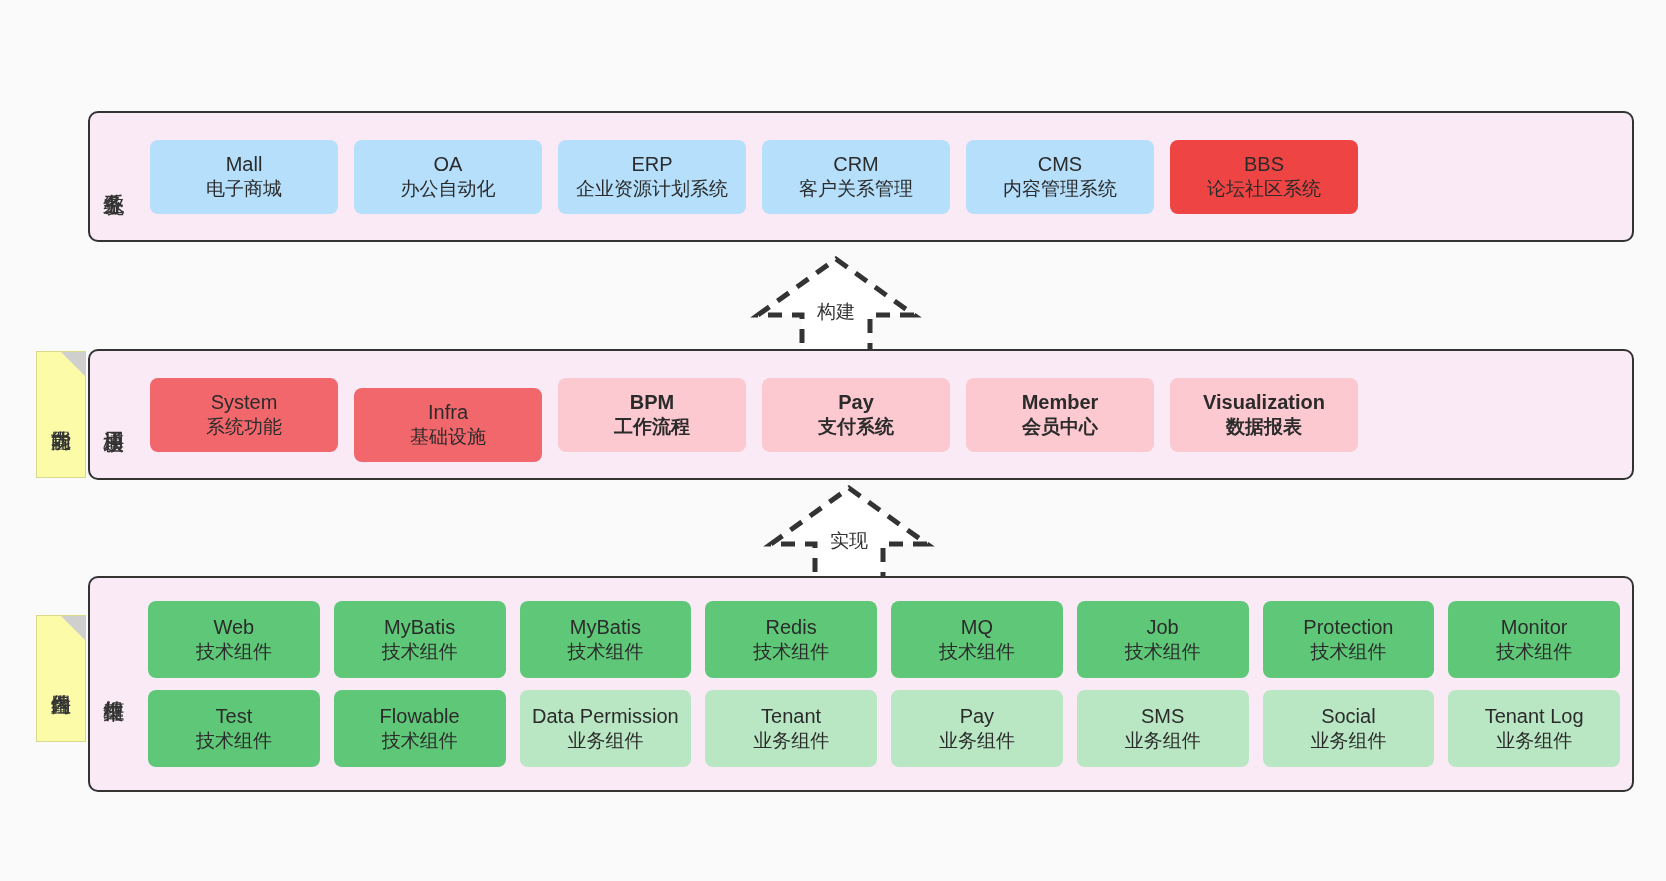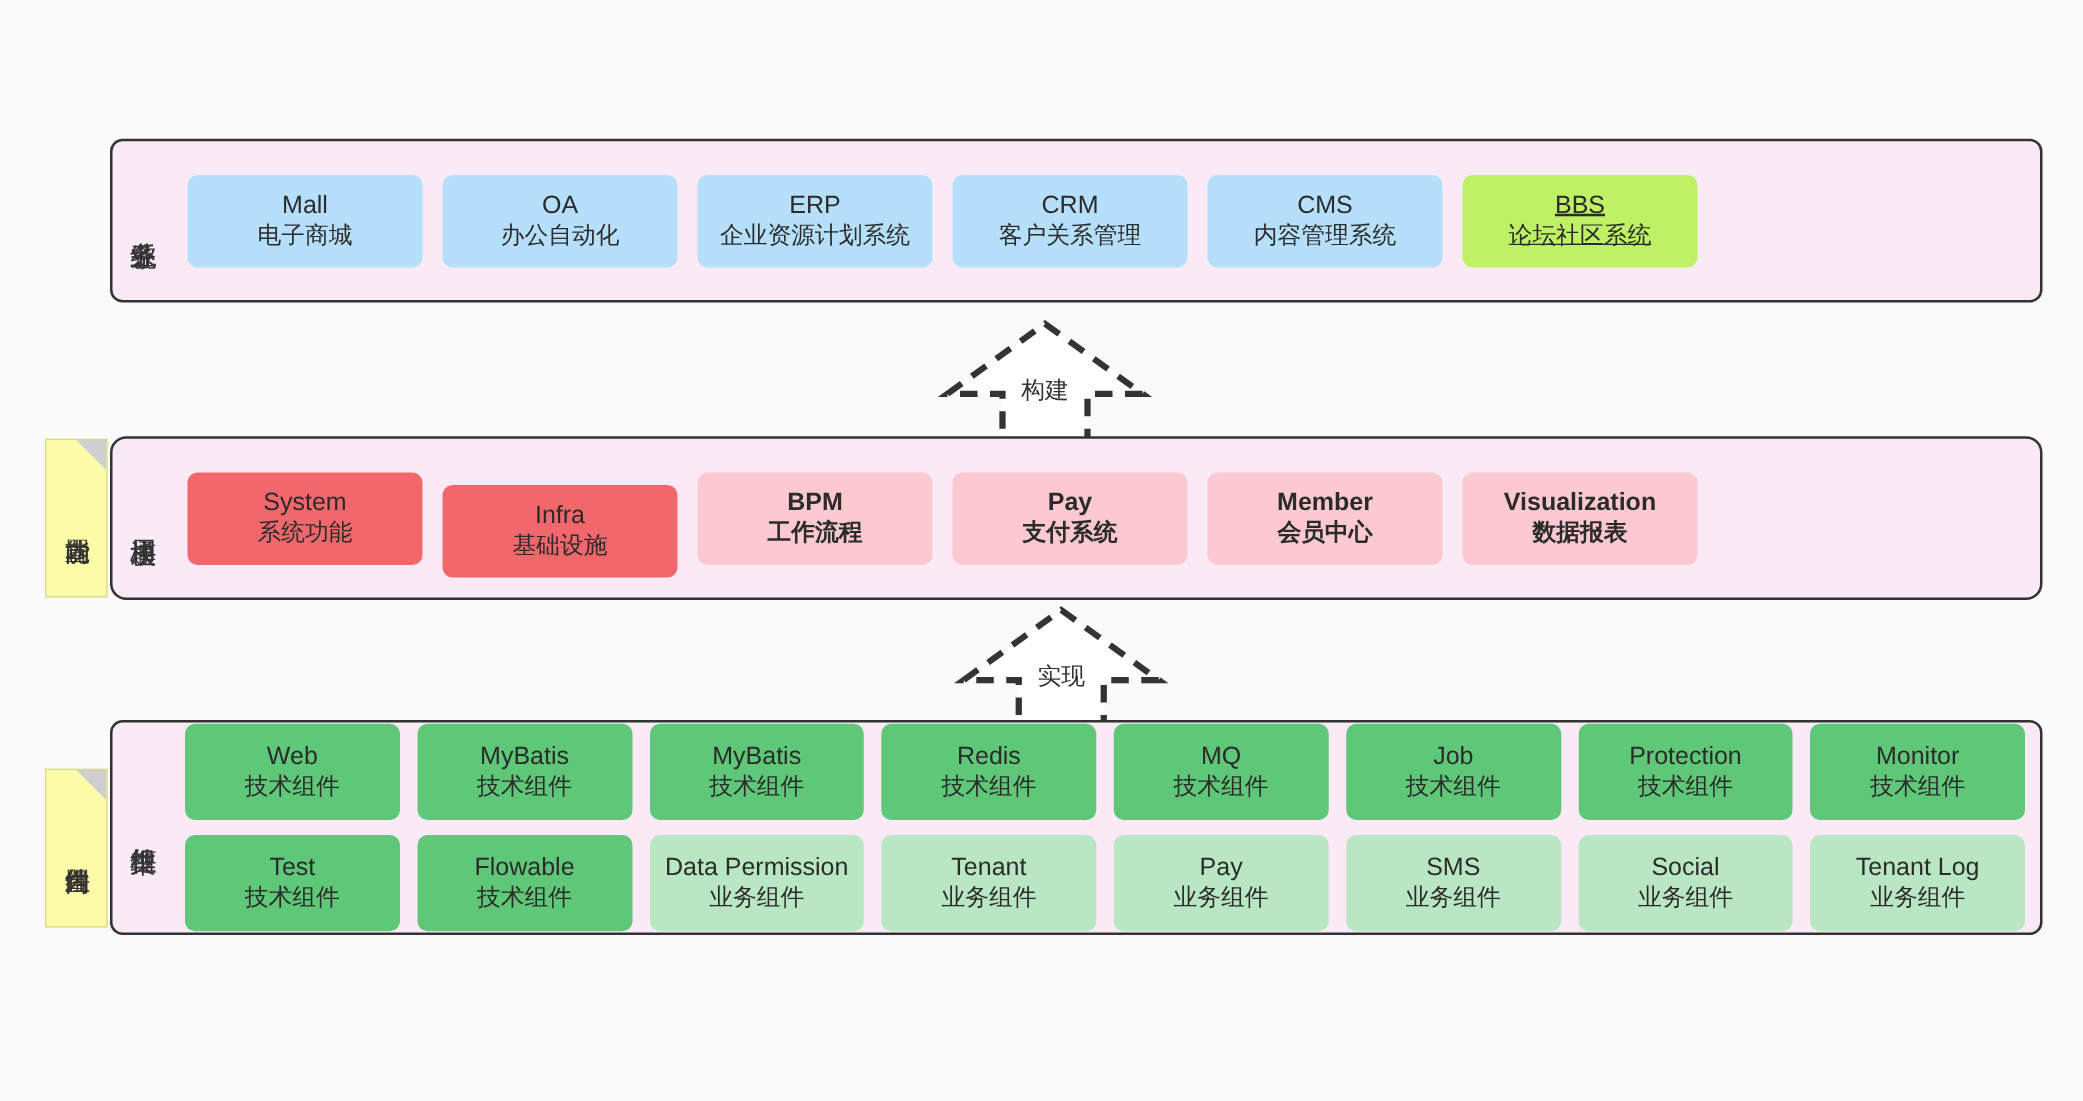--- a/index.html
+++ b/index.html
@@ -74,21 +74,21 @@
   #layer1{left:88px;top:111px;width:1546px;height:131px;}
   #layer1 .layer-body{gap:16px;padding-left:12px;padding-right:10px;}
   #layer1 .node{width:188px;height:74px;}
 
   
   #layer2{left:88px;top:349px;width:1546px;height:131px;}
   #layer2 .layer-body{gap:16px;padding-left:12px;padding-right:10px;}
   #layer2 .node{width:188px;height:74px;}
 
   
-  #layer3{left:88px;top:576px;width:1546px;height:172px;}
+  #layer3{left:88px;top:576px;width:1546px;height:216px;}
   #layer3 .layer-body{
     display:block;
     padding:0 0 0 10px;
     position:relative;
   }
   #layer3 .grid{
     display:grid;
     grid-template-columns:repeat(8,1fr);
     column-gap:14px;
     row-gap:12px;
@@ -166,40 +166,40 @@
         <span class="cn">企业资源计划系统</span>
       </div>
       <div class="node c-blue" style="background: rgb(181, 223, 251);">
         <span class="en">CRM</span>
         <span class="cn">客户关系管理</span>
       </div>
       <div class="node c-blue" style="background: rgb(181, 223, 251);">
         <span class="en">CMS</span>
         <span class="cn">内容管理系统</span>
       </div>
-      <div class="node c-blue" style="background: #bef264; text-decoration: underline;">
+      <div class="node c-blue" style="background: #ef4444;">
         <span class="en">BBS</span>
         <span class="cn">论坛社区系统</span>
       </div>
     </div>
   </div>
 
   <div class="arrow" id="arrow1">
     <svg viewBox="0 0 180 110" xmlns="http://www.w3.org/2000/svg">
       <path d="M90 6 L168 62 L124 62 L124 104 L56 104 L56 62 L12 62 Z" fill="#FFFFFF" stroke="#333333" stroke-width="5" stroke-dasharray="14,10" stroke-linejoin="miter"></path>
     </svg>
     <div class="alabel">构建</div>
   </div>
 
   <div class="note" id="note1">
     <span>内置功能</span>
     <span class="fold"></span>
   </div>
 
-  <div class="layer" id="layer2" style="background: rgb(249, 234, 245); border-color: rgb(51, 51, 51); border-radius: 13px;">
+  <div class="layer" id="layer2" style="background: rgb(249, 234, 245); border-color: rgb(51, 51, 51);">
     <div class="layer-title">通用模块</div>
     <div class="layer-body">
       <div class="node c-red" style="background: rgb(242, 103, 108);">
         <span class="en">System</span>
         <span class="cn">系统功能</span>
       </div>
       <div class="node c-red" style="background: rgb(242, 103, 108); margin-top: 20px;">
         <span class="en">Infra</span>
         <span class="cn">基础设施</span>
       </div>

